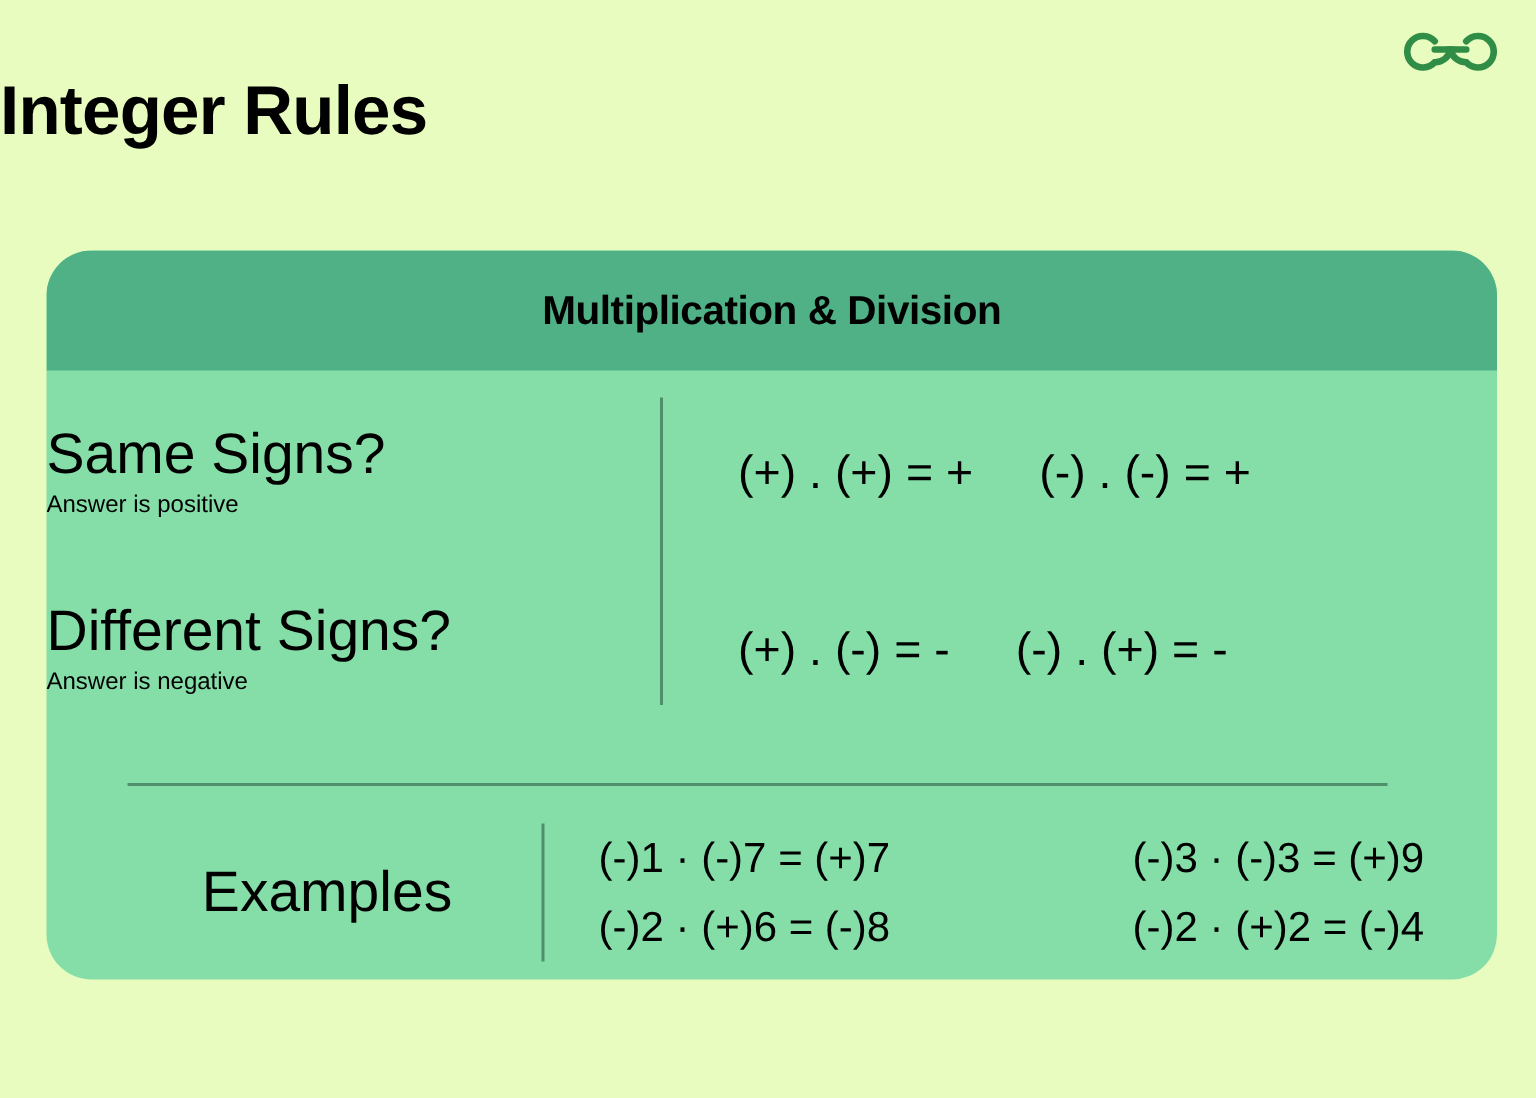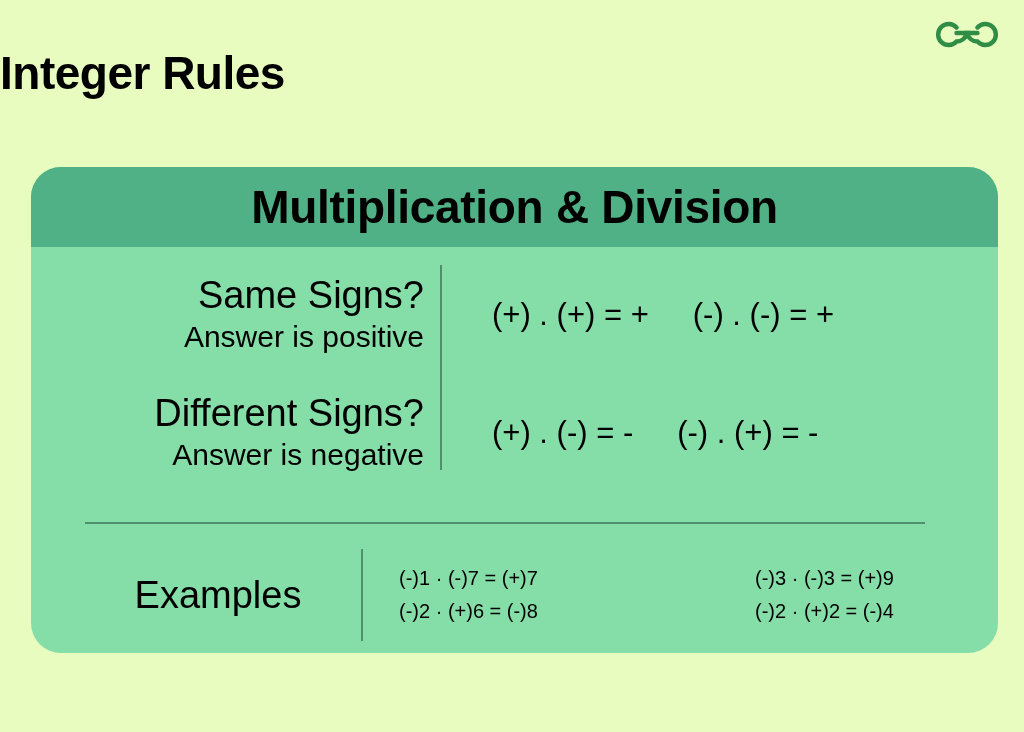--- a/index.html
+++ b/index.html
@@ -50,21 +50,21 @@
   }
 
   .card-header {
     height: 80px;
     background: #4fb185;
     display: flex;
     align-items: center;
     justify-content: center;
   }
   .card-header-title {
-    font-size: 46px;
+    font-size: 27px;
     font-weight: bold;
     color: #000000;
     letter-spacing: -0.3px;
   }
 
   
   .rules {
     position: relative;
     height: 258px;
   }
@@ -83,31 +83,31 @@
     width: 100%;
     height: 120px;
     display: flex;
     align-items: center;
   }
   .rule-row.row1 { top: 8px; }
   .rule-row.row2 { top: 126px; }
 
   .rule-label {
     width: 409px;
-    text-align: right;
+    text-align: left;
     padding-right: 16px;
     box-sizing: border-box;
   }
   .rule-label-main {
     font-size: 38px;
     color: #000000;
     line-height: 1.05;
   }
   .rule-label-sub {
-    font-size: 30px;
+    font-size: 16px;
     color: #000000;
     margin-top: 4px;
   }
 
   .rule-formulas {
     flex: 1;
     display: flex;
     align-items: center;
     padding-left: 52px;
     box-sizing: border-box;
@@ -157,21 +157,21 @@
     padding-left: 36px;
     box-sizing: border-box;
   }
   .examples-col {
     display: flex;
     flex-direction: column;
     justify-content: center;
   }
   .examples-col.left { width: 356px; }
   .example-line {
-    font-size: 20px;
+    font-size: 28px;
     color: #000000;
     line-height: 1.65;
     white-space: pre;
   }
 </style>
 </head>
 <body>
 
 <div class="logo">
   <svg viewBox="0 0 62 38" width="62" height="38" aria-hidden="true">

